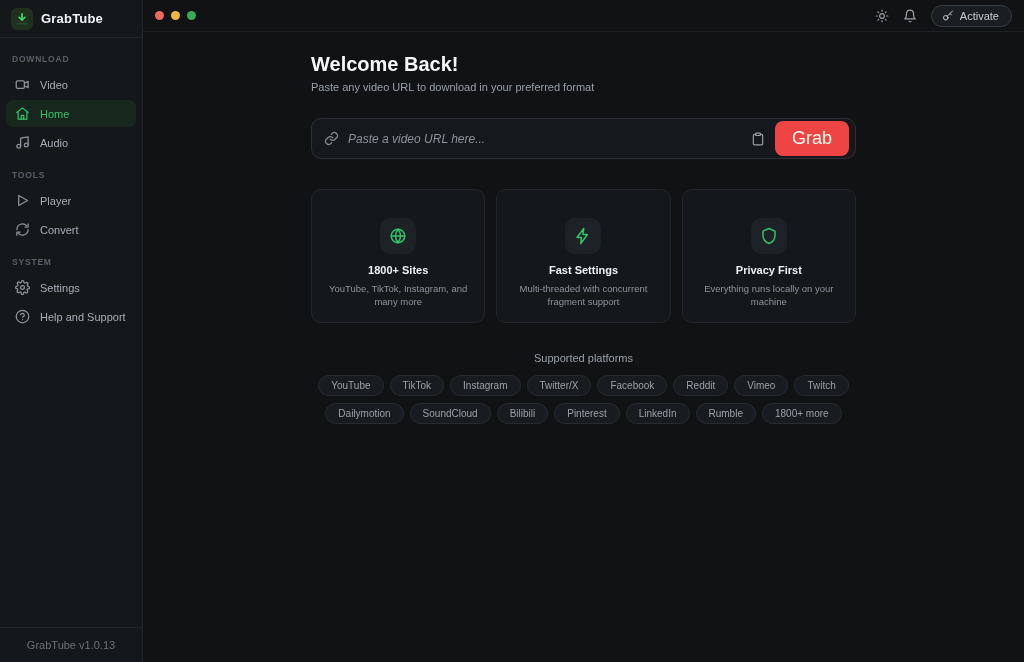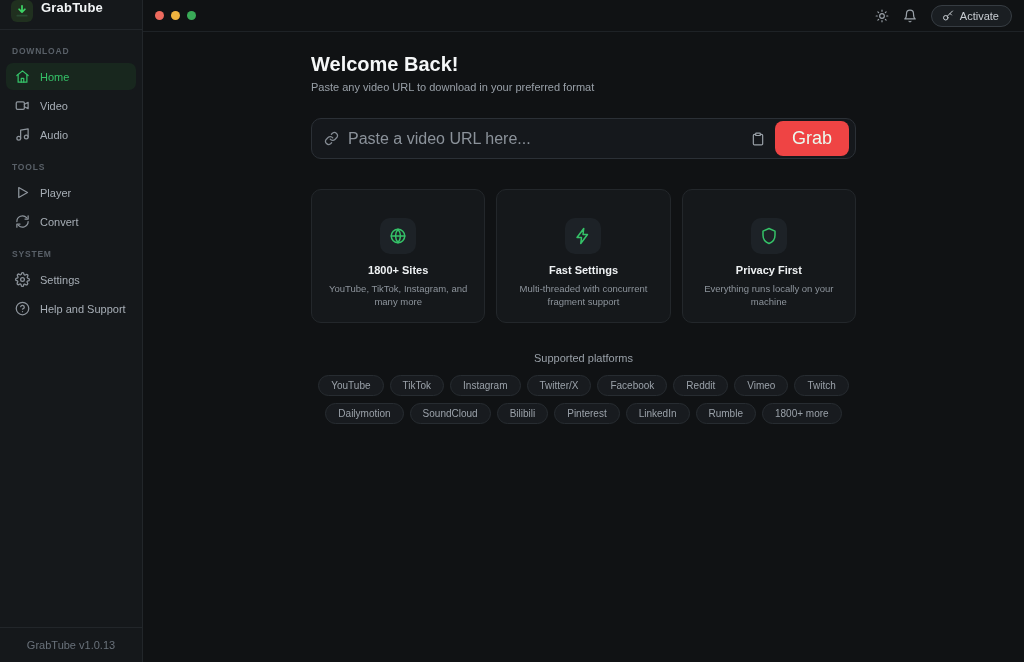--- a/index.html
+++ b/index.html
@@ -13,22 +13,22 @@
   svg { display: block; }
 
   
   .sidebar {
     width: 143px; min-width: 143px; height: 662px;
     background: #15181b;
     border-right: 1px solid #22262a;
     display: flex; flex-direction: column;
   }
   .sidebar-header {
-    height: 30px;
-    display: flex; gap: 8px;
+    height: 38px;
+    display: flex; align-items: center; gap: 8px;
     padding: 0 11px;
     border-bottom: 1px solid #22262a;
   }
   .logo-box {
     width: 22px; height: 22px; border-radius: 6px;
     background: #20301f;
     display: flex; align-items: center; justify-content: center;
   }
   .app-title { font-size: 13px; font-weight: bold; color: #f2f4f6; letter-spacing: 0.2px; }
   .nav { padding-top: 4px; }
@@ -90,22 +90,23 @@
     display: flex; align-items: center;
     background: #15181c;
     border: 1px solid #2b3036;
     border-radius: 10px;
     padding: 0 6px 0 12px;
     margin-bottom: 30px;
   }
   .link-icon { color: #848b93; margin-right: 9px; display: flex; }
   .url-input {
     flex: 1; background: transparent; border: none; outline: none;
-    font-size: 16px; color: #5eead4;
-    font-family: "Liberation Sans", sans-serif;
+    font-size: 12px; color: #5eead4;
+    font-family: "Liberation Sans", sans-serif;
+    font-style: italic;
   }
   .url-input::placeholder { color: #8b929a; }
   .paste-btn { color: #9aa1a8; background: none; border: none; cursor: pointer; padding: 4px; margin-right: 6px; display: flex; }
   .grab-btn {
     background: #ef4444;
     color: #eafbef;
     border: none; border-radius: 8px;
     padding: 7px 17px;
     font-size: 18px; font-weight: normal;
     font-family: "Liberation Sans", sans-serif;
@@ -157,39 +158,39 @@
         <path d="M12 3v10M7 9l5 5 5-5" stroke="#3dd365" stroke-width="3" stroke-linecap="round" stroke-linejoin="round"></path>
         <path d="M4 20h16" stroke="#2a4a33" stroke-width="3" stroke-linecap="round"></path>
       </svg>
     </span>
     <span class="app-title">GrabTube</span>
   </div>
 
   <nav class="nav">
     <div class="nav-section-label">DOWNLOAD</div>
 
+    <div class="nav-item">
+      <span class="nav-icon">
+        <svg width="15" height="15" viewBox="0 0 24 24" fill="none" stroke="currentColor" stroke-width="2" stroke-linecap="round" stroke-linejoin="round">
+          <rect x="2" y="6" width="13" height="12" rx="2"></rect>
+            <path d="m15 10 6-3v10l-6-3"></path>
+        </svg>
+      </span>
+      <span>Video</span>
+    </div>
+
     <div class="nav-item active">
       <span class="nav-icon">
         <svg width="15" height="15" viewBox="0 0 24 24" fill="none" stroke="currentColor" stroke-width="2" stroke-linecap="round" stroke-linejoin="round">
           <path d="M3 10.5 12 3l9 7.5"></path>
             <path d="M5 9.5V21h14V9.5"></path>
             <path d="M10 21v-6h4v6"></path>
         </svg>
       </span>
       <span>Home</span>
-    </div>
-
-    <div class="nav-item">
-      <span class="nav-icon">
-        <svg width="15" height="15" viewBox="0 0 24 24" fill="none" stroke="currentColor" stroke-width="2" stroke-linecap="round" stroke-linejoin="round">
-          <rect x="2" y="6" width="13" height="12" rx="2"></rect>
-            <path d="m15 10 6-3v10l-6-3"></path>
-        </svg>
-      </span>
-      <span>Video</span>
     </div>
 
     <div class="nav-item">
       <span class="nav-icon">
         <svg width="15" height="15" viewBox="0 0 24 24" fill="none" stroke="currentColor" stroke-width="2" stroke-linecap="round" stroke-linejoin="round">
           <path d="M9 18V5l12-2v13"></path>
             <circle cx="6" cy="18" r="3"></circle>
             <circle cx="18" cy="16" r="3"></circle>
         </svg>
       </span>

